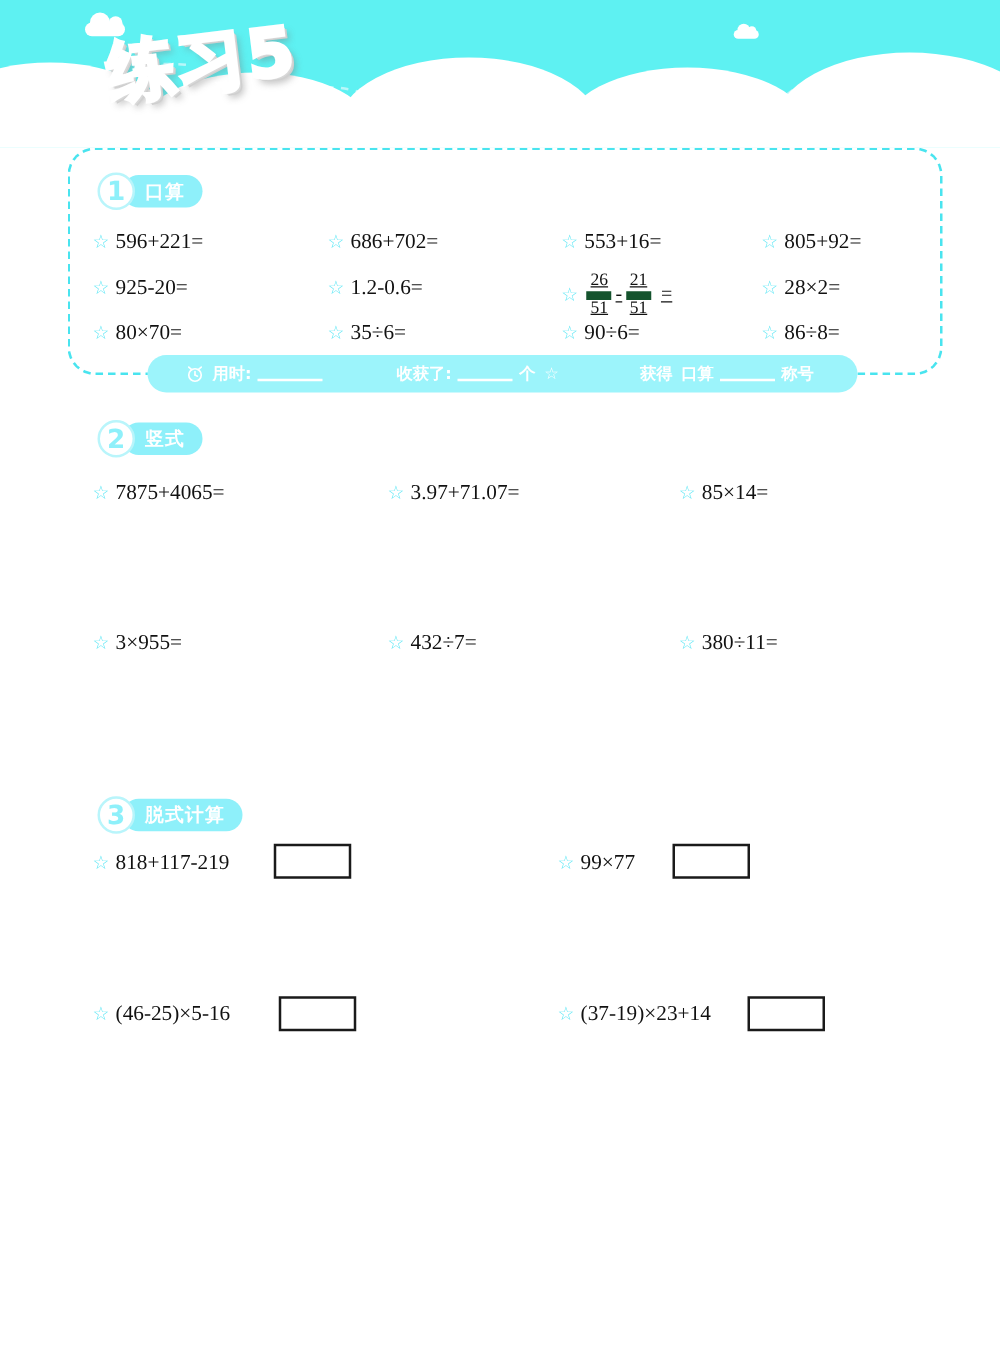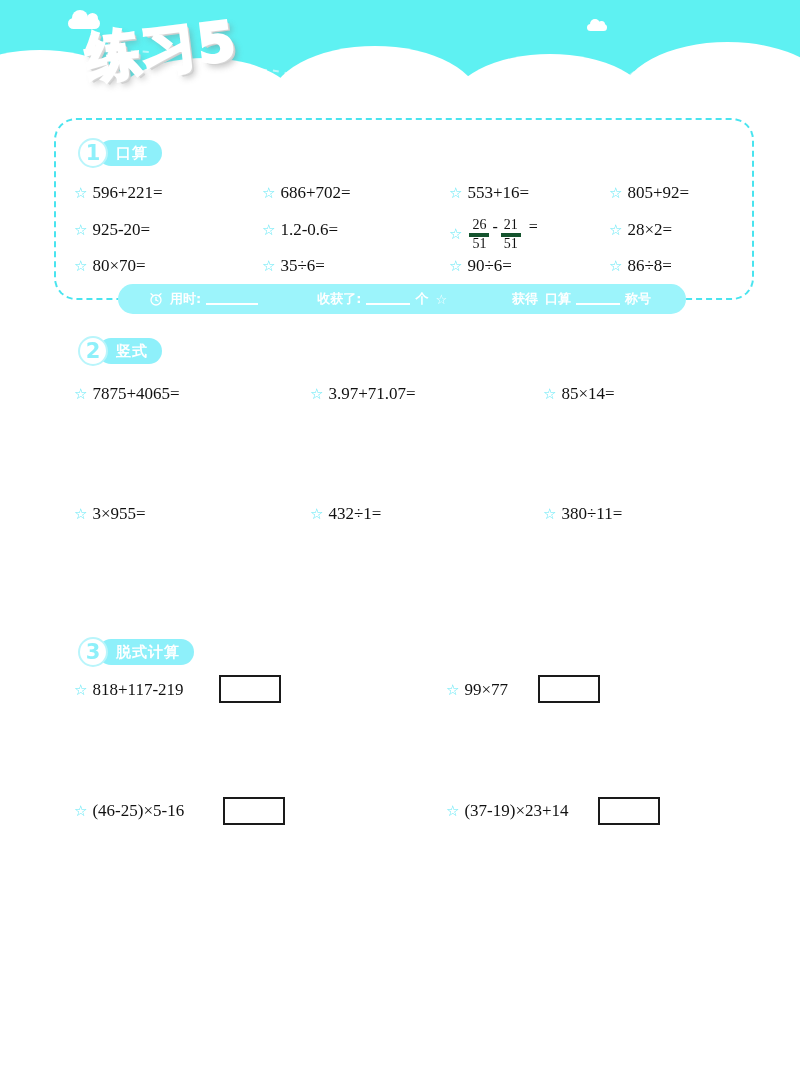--- a/index.html
+++ b/index.html
@@ -164,33 +164,35 @@
     line-height: 1;
     color: #5ee7f5;
     font-size: 15px;
     font-family: "DejaVu Sans", sans-serif;
   }
   .ptext { letter-spacing: 0px; }
 
   
   .frac-expr {
     display: flex;
+    align-items: center;
     font-size: 16px;
+    text-decoration: underline;
   }
   .frac {
     display: inline-flex;
     flex-direction: column;
     align-items: center;
     vertical-align: middle;
     margin: 0 2px;
     line-height: 1.05;
     font-size: 14px;
   }
   .frac .num { padding: 0 3px; }
-  .frac .den { padding: 0 3px; border-top: 4px solid #14532d; }
+  .frac .den { padding: 0 3px; border-top: 7px solid #14532d; }
   .frac-op { margin: 0 1px; }
   .frac-eq { margin-left: 6px; }
 
   
   .statbar {
     position: absolute;
     left: 118px;
     top: 284px;
     width: 568px;
     height: 30px;
@@ -370,21 +372,21 @@
     <span class="star">☆</span>
     <span class="ptext">85×14=</span>
   </div>
 
   <div class="prob" style="left:74px;  top:504px;">
     <span class="star">☆</span>
     <span class="ptext">3×955=</span>
   </div>
   <div class="prob" style="left:310px; top:504px;">
     <span class="star">☆</span>
-    <span class="ptext">432÷1=</span>
+    <span class="ptext">432÷7=</span>
   </div>
   <div class="prob" style="left:543px; top:504px;">
     <span class="star">☆</span>
     <span class="ptext">380÷11=</span>
   </div>
 
   <div class="sec-head" style="left:78px; top:637px;">
     <div class="sec-num">3</div>
     <div class="sec-pill">脱式计算</div>
   </div>

